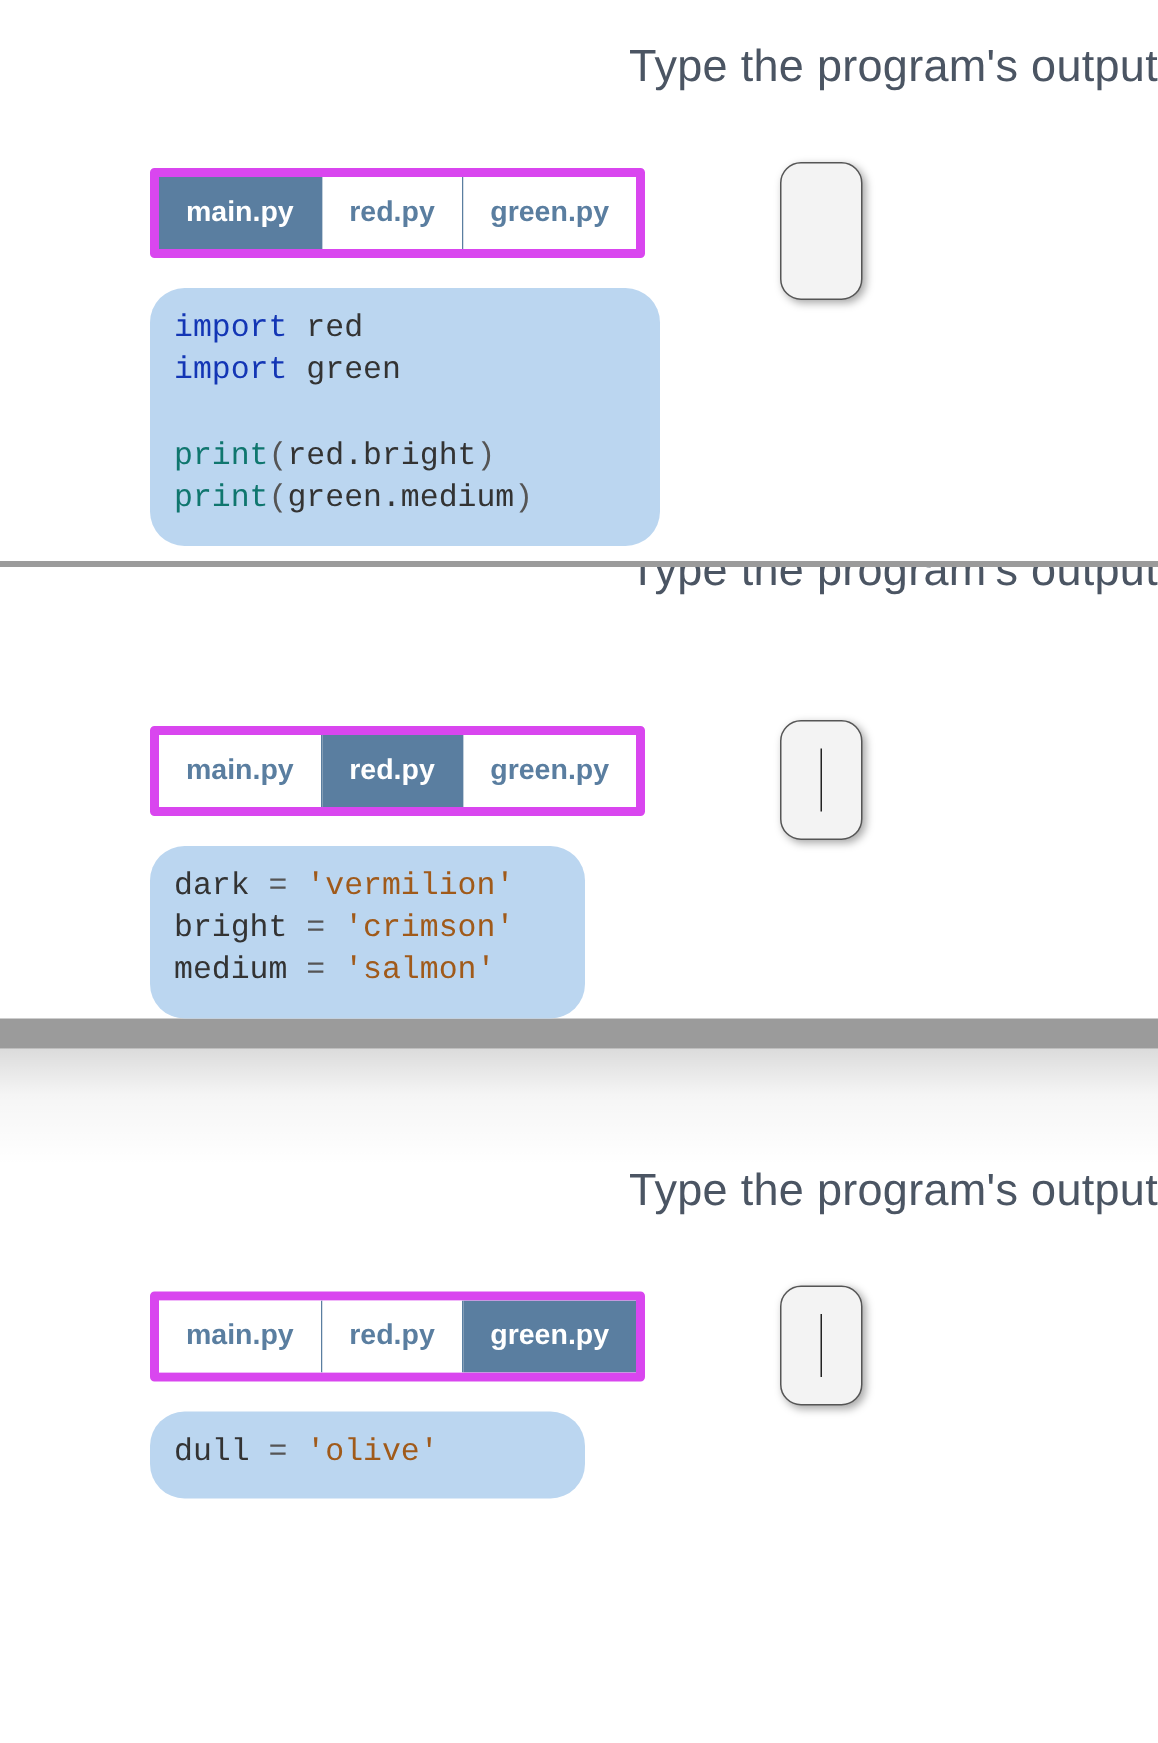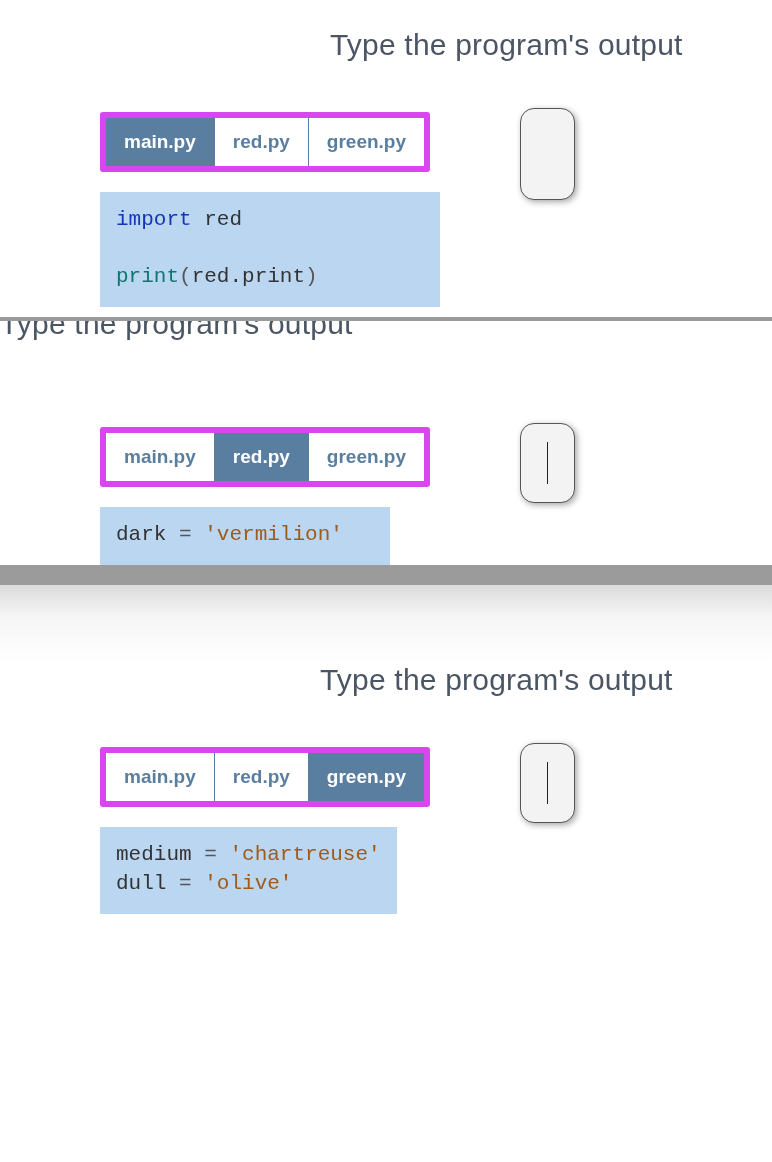--- a/index.html
+++ b/index.html
@@ -14,21 +14,21 @@
   .panel {
     position: relative;
     width: 100%;
     padding-bottom: 0;
   }
   .heading {
     font-size: 30px;
     font-weight: 400;
     color: #4b5563;
     letter-spacing: 0.2px;
-    text-align: left;
+    text-align: right;
   }
   .heading-1 { padding: 28px 0 50px 330px; }
   .heading-2 { padding: 0 0 62px 310px; }
   .heading-3 { padding: 0 0 50px 320px; }
   .heading-clip {
     height: 44px;
     overflow: hidden;
     position: relative;
   }
   .heading-clip .heading {
@@ -72,20 +72,21 @@
   }
   .code-block {
     background: #bbd6f0;
     padding: 14px 16px 16px 16px;
     font-family: "Courier New", Courier, monospace;
     font-size: 21px;
     line-height: 1.35;
     color: #333;
     width: fit-content;
     min-width: 290px;
+    border-radius: 23px;
   }
   .code-block .kw { color: #1336b5; }
   .code-block .fn { color: #0f766e; }
   .code-block .name { color: #333; }
   .code-block .str { color: #a05a1a; }
   .code-block .op { color: #555; }
   .code-line { white-space: pre; }
   .code-blank { height: 1.35em; }
   .output-card {
     border: 1px solid #555;
@@ -132,22 +133,24 @@
   <div class="heading heading-1">Type the program's output</div>
   <div class="row">
     <div class="col-left">
       <div class="tabs">
         <div class="tab active">main.py</div>
         <div class="tab">red.py</div>
         <div class="tab">green.py</div>
       </div>
       <div class="code-block" style="min-width:340px;">
         <div class="code-line"><span class="kw">import</span> <span class="name">red</span></div>
+        <div class="code-line"><span class="kw">import</span> <span class="name">green</span></div>
         <div class="code-blank"></div>
-        <div class="code-line"><span class="fn">print</span><span class="op">(</span><span class="name">red.print</span><span class="op">)</span></div>
+        <div class="code-line"><span class="fn">print</span><span class="op">(</span><span class="name">red.bright</span><span class="op">)</span></div>
+        <div class="code-line"><span class="fn">print</span><span class="op">(</span><span class="name">green.medium</span><span class="op">)</span></div>
       </div>
     </div>
     <div class="output-card" style="min-height:92px;">
       <span></span>
     </div>
   </div>
 </div>
 <div class="divider-thin"></div>
 
 <div class="panel">
@@ -157,20 +160,22 @@
   <div class="heading-2"></div>
   <div class="row" style="padding-bottom:0;">
     <div class="col-left">
       <div class="tabs">
         <div class="tab">main.py</div>
         <div class="tab active">red.py</div>
         <div class="tab">green.py</div>
       </div>
       <div class="code-block">
         <div class="code-line"><span class="name">dark</span><span class="op"> = </span><span class="str">'vermilion'</span></div>
+        <div class="code-line"><span class="name">bright</span><span class="op"> = </span><span class="str">'crimson'</span></div>
+        <div class="code-line"><span class="name">medium</span><span class="op"> = </span><span class="str">'salmon'</span></div>
       </div>
     </div>
     <div class="output-card">
       <span class="cursor"></span>
       <span></span>
     </div>
   </div>
 </div>
 <div class="divider-thick"></div>
 <div class="shadow-fade"></div>
@@ -178,21 +183,20 @@
 <div class="panel">
   <div class="heading heading-3">Type the program's output</div>
   <div class="row">
     <div class="col-left">
       <div class="tabs">
         <div class="tab">main.py</div>
         <div class="tab">red.py</div>
         <div class="tab active">green.py</div>
       </div>
       <div class="code-block">
-        <div class="code-line"><span class="name">medium</span><span class="op"> = </span><span class="str">'chartreuse'</span></div>
         <div class="code-line"><span class="name">dull</span><span class="op"> = </span><span class="str">'olive'</span></div>
       </div>
     </div>
     <div class="output-card">
       <span class="cursor"></span>
       <span></span>
     </div>
   </div>
 </div>
 

